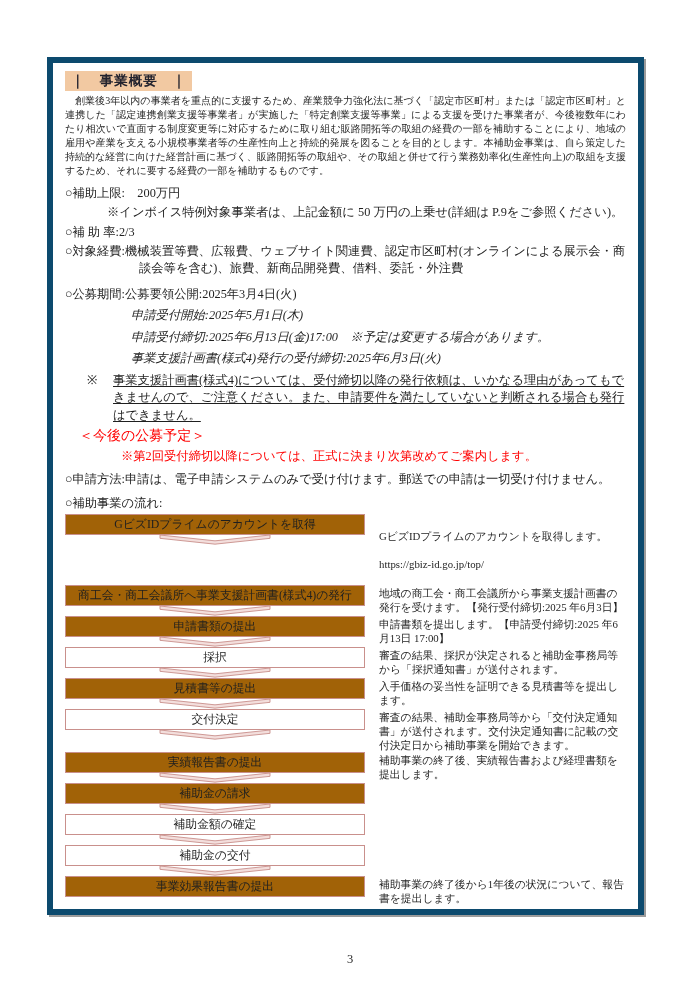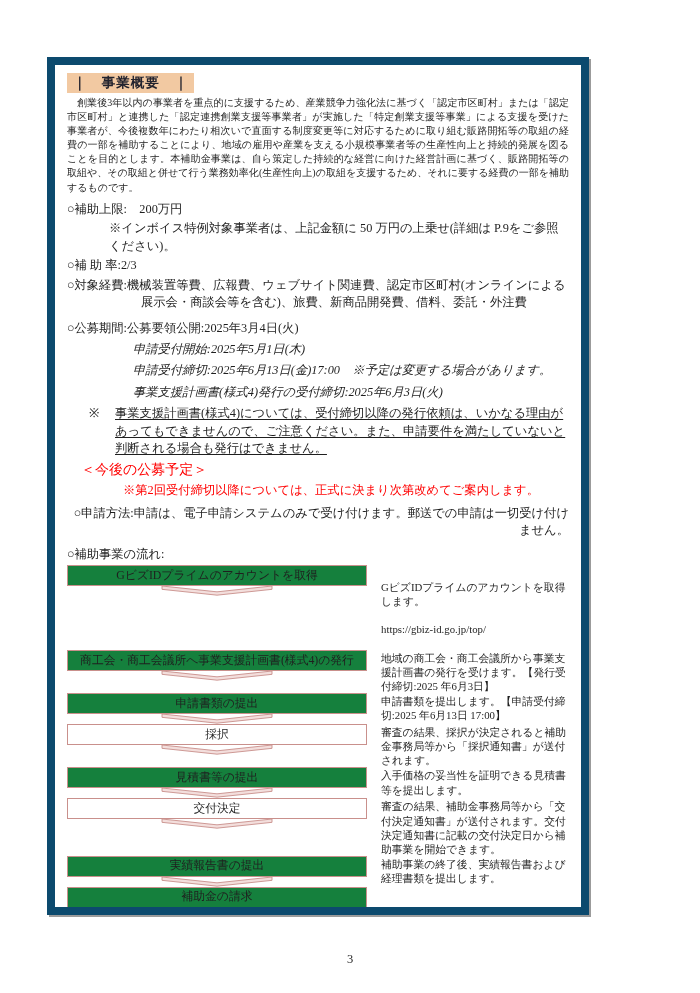--- a/index.html
+++ b/index.html
@@ -3,53 +3,53 @@
 <meta charset="utf-8">
 <style>
   * { margin:0; padding:0; box-sizing:border-box; }
   html,body { width:700px; height:993px; background:#ffffff; }
   body {
     position:relative;
     font-family:"Liberation Serif","DejaVu Serif",serif;
     color:#1f1f1f;
   }
   .sheet {
-    position:absolute; left:47px; top:57px; width:542px; height:858px;
-    border:8px solid #0c4a6e; box-shadow:2px 2px 0 #9b9b9b;
+    position:absolute; left:47px; top:57px; width:597px; height:858px;
+    border:6px solid #0c4a6e; box-shadow:2px 2px 0 #9b9b9b;
     background:#fff; padding:8px 12px 4px 12px; overflow:hidden;
   }
   .badge {
     display:inline-block; background:#f2c9a2; color:#23232e;
     font-weight:bold; font-size:13.5px; line-height:1.3;
     padding:1px 6px; margin-bottom:3px; letter-spacing:1px;
   }
   .para { font-size:10px; line-height:1.42; text-align:justify; text-indent:1em; }
   .line { font-size:12.3px; line-height:1.42; margin-top:2px; }
   .indent42 { padding-left:42px; }
   .hang72 { padding-left:74px; text-indent:-74px; }
   .period-block { margin-top:8px; }
   .period-sub { padding-left:66px; margin-top:4px;font-style:italic; }
   .formnote { display:flex; margin-top:4px; font-size:12.3px; line-height:1.42; padding-left:22px; }
   .formnote .marker { flex:0 0 26px; }
   .formnote .utext { flex:1; text-decoration:underline; text-underline-offset:2px; }
   .red { color:#ff0000; }
   .up-title { padding-left:14px; margin-top:3px; font-size:14px; }
   .up-note { padding-left:56px; margin-top:3px; font-size:12.3px; }
-  .method { margin-top:6px;text-align:right; }
+  .method { margin-top:6px; }
   .flowlabel { margin-top:6px; margin-bottom:2px; }
 
   .flow { }
   .frow { display:flex; align-items:flex-start; }
   .fleft { flex:0 0 300px; }
   .fbox {
     height:21px; border:1px solid #c9908c; background:#fff;
     display:flex; align-items:center; justify-content:center;
     font-size:11.8px; color:#1f1f1f;
   }
-  .fbox.pink { background:#15803d; }
+  .fbox.pink { background:#a16207; }
   .fbox.white { background:#ffffff; }
   .chev { display:block; margin:0 auto; width:112px; height:10px; }
   .chev polygon { fill:#f3dedc; stroke:#c9908c; stroke-width:1; }
   .fnote {
     flex:1; padding-left:14px; font-size:10.8px; line-height:1.3;
     white-space:pre-line; padding-top:1px;
   }
   .pagenum {
     position:absolute; left:0; width:700px; text-align:center;
     top:952px; font-size:12.5px;

